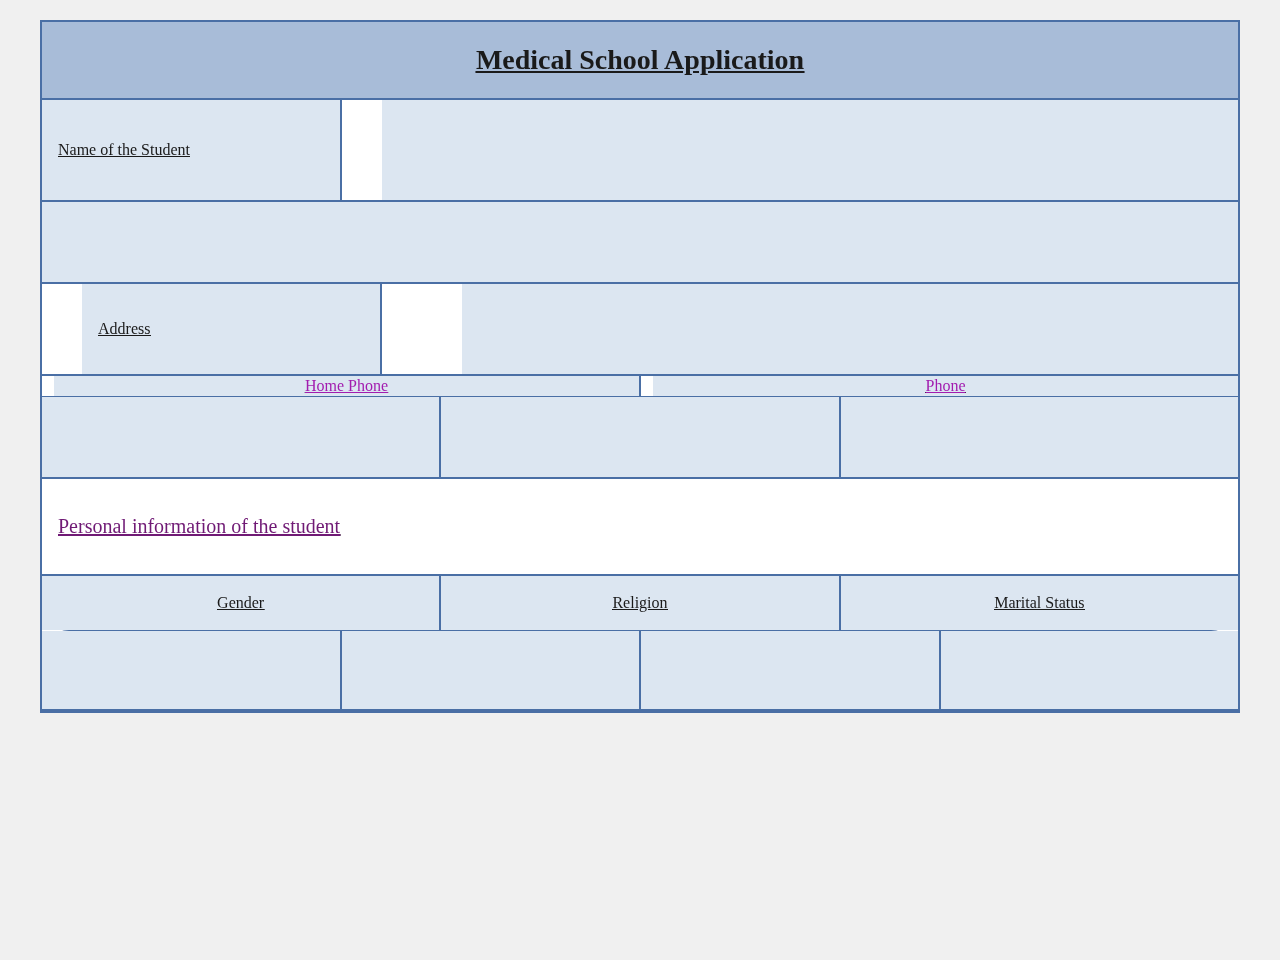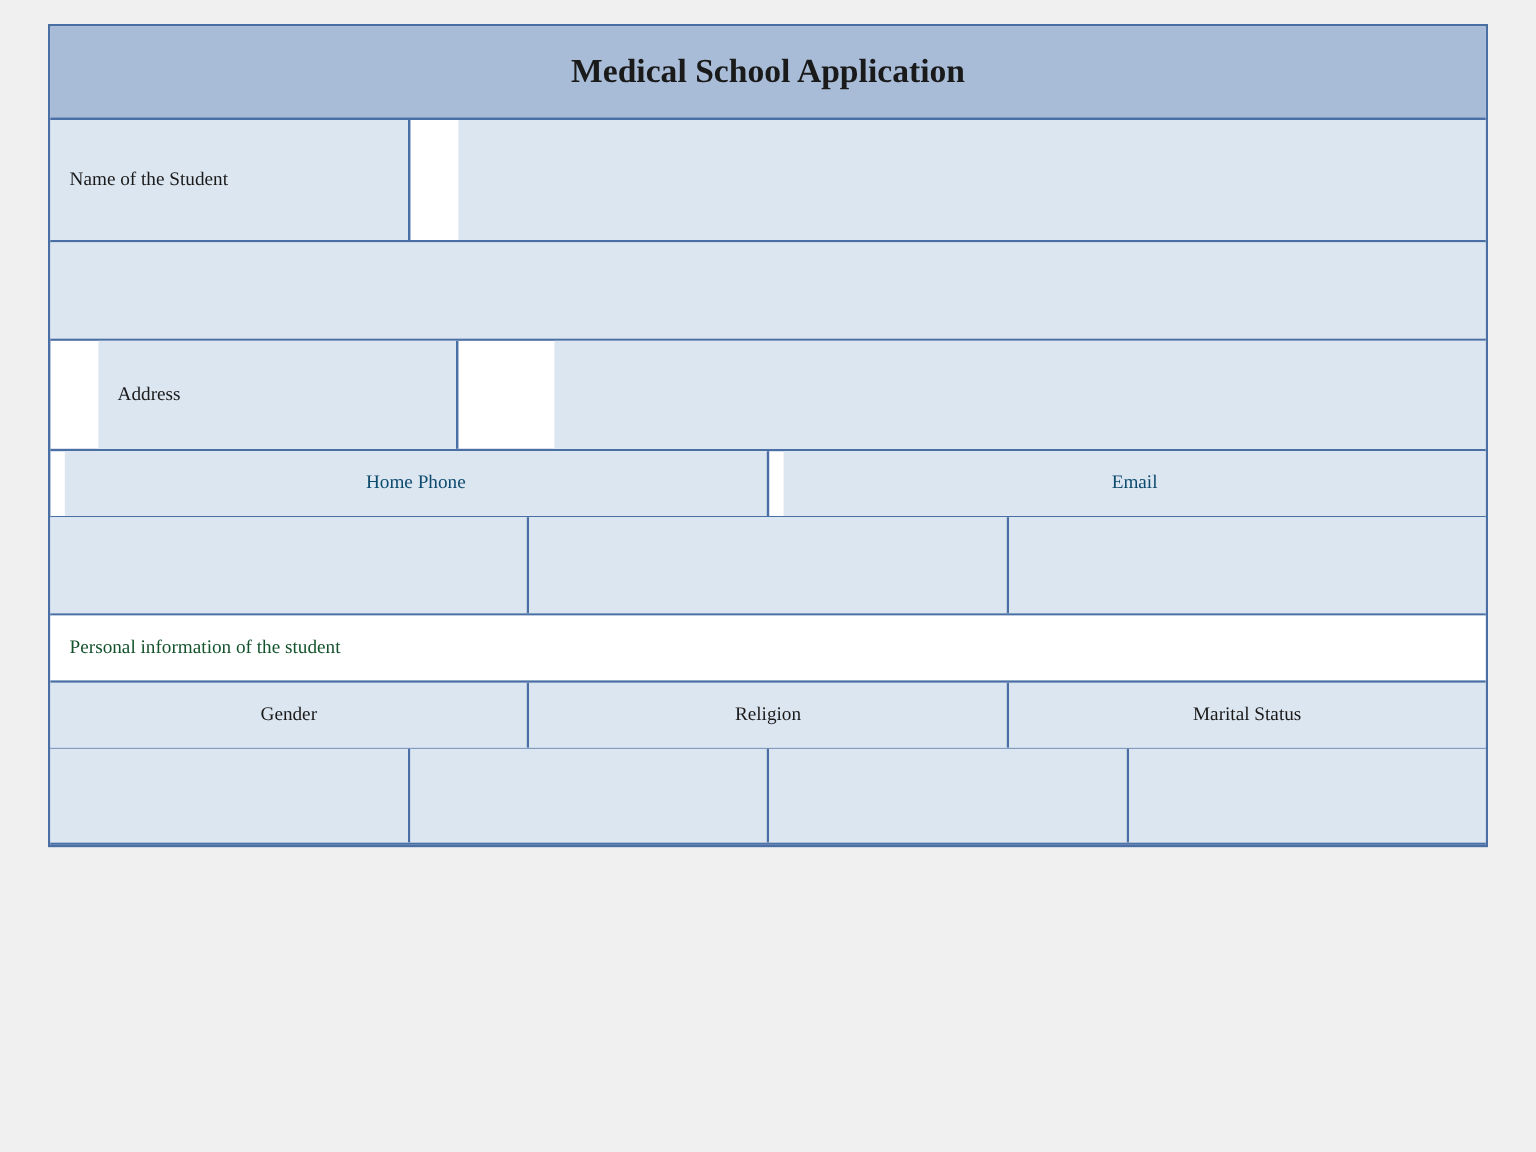--- a/index.html
+++ b/index.html
@@ -1,18 +1,19 @@
 <!DOCTYPE html>
 <html><head>
   <meta charset="utf-8">
   <style>
     * {
       box-sizing: border-box;
       margin: 0;
       padding: 0;
+      text-decoration: underline;
     }
 
     body {
       background: #f0f0f0;
       display: flex;
       justify-content: center;
       align-items: flex-start;
       padding: 20px;
       font-family: Georgia, 'Times New Roman', serif;
       font-size: 16px;
@@ -77,25 +78,25 @@
     }
 
     
     .row-three-col {
       display: flex;
       border-bottom: 1px solid #4a6fa5;
     }
 
     .row-three-col .col-cell {
       flex: 1;
-      padding: 18px 10px;
+      padding: 1px 10px;
       background: #dce6f1;
       text-align: center;
       font-size: 16px;
-      color: #0c4a6e;
+      color: #a21caf;
       border-right: 2px solid #4a6fa5;
       display: flex;
       align-items: center;
       justify-content: center;
       margin-left: 12px;
     }
 
     .row-three-col .col-cell:last-child {
       border-right: none;
     }
@@ -113,31 +114,32 @@
       border-right: 2px solid #4a6fa5;
       min-height: 80px;
     }
 
     .row-three-input .col-input:last-child {
       border-right: none;
     }
 
     
     .row-section-label {
-      padding: 18px 16px;
+      padding: 36px 16px;
       background: #fff;
       border-bottom: 2px solid #4a6fa5;
-      font-size: 16px;
-      color: #14532d;
+      font-size: 20px;
+      color: #701a75;
     }
 
     
     .row-four-col {
       display: flex;
       border-bottom: 1px solid #4a6fa5;
+      border-radius: 27px;
     }
 
     .row-four-col .col-cell {
       flex: 1;
       padding: 18px 10px;
       background: #dce6f1;
       text-align: center;
       font-size: 16px;
       color: #1a1a1a;
       border-right: 2px solid #4a6fa5;
@@ -202,21 +204,21 @@
 
   <div class="row-two-col row-address">
     <div class="label-cell">Address</div>
     <div class="value-cell">
       <input type="text" style="">
     </div>
   </div>
 
   <div class="row-three-col">
     <div class="col-cell">Home Phone</div>
-    <div class="col-cell">Email</div>
+    <div class="col-cell">Phone</div>
   </div>
 
   <div class="row-three-input">
     <div class="col-input">
       <input type="text" style="">
     </div>
     <div class="col-input">
       <input type="text" style="">
     </div>
     <div class="col-input">

